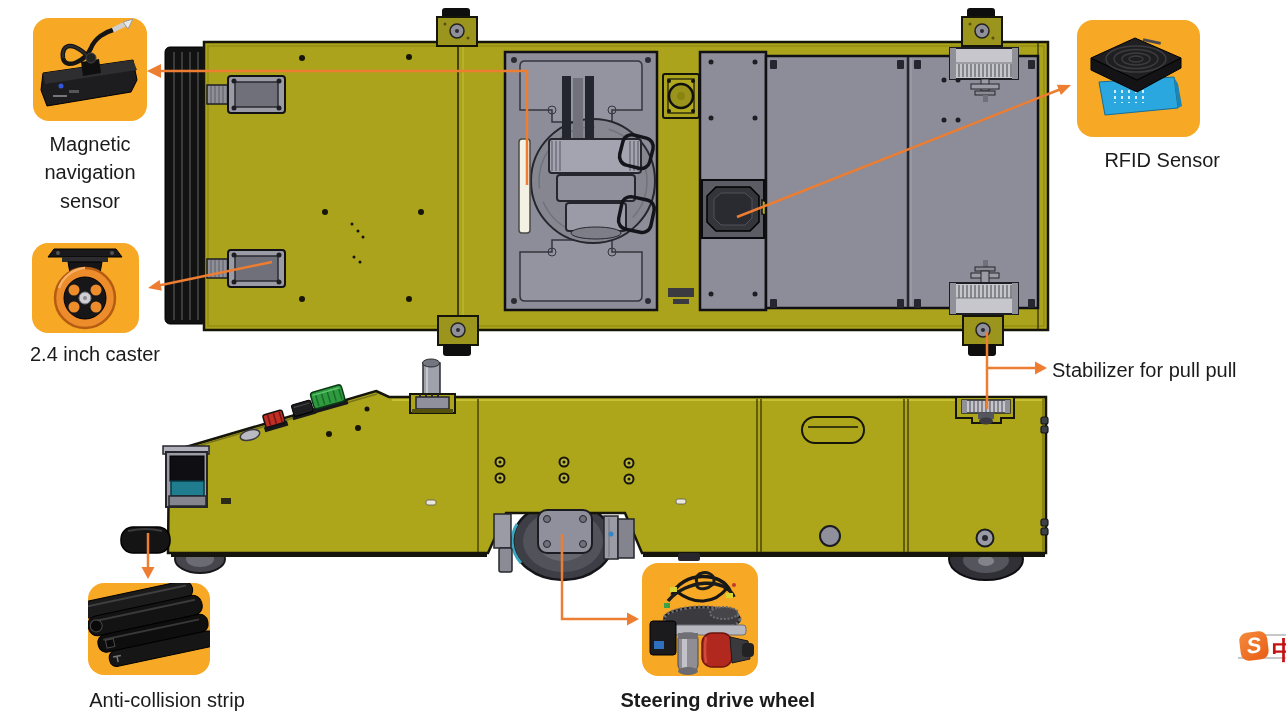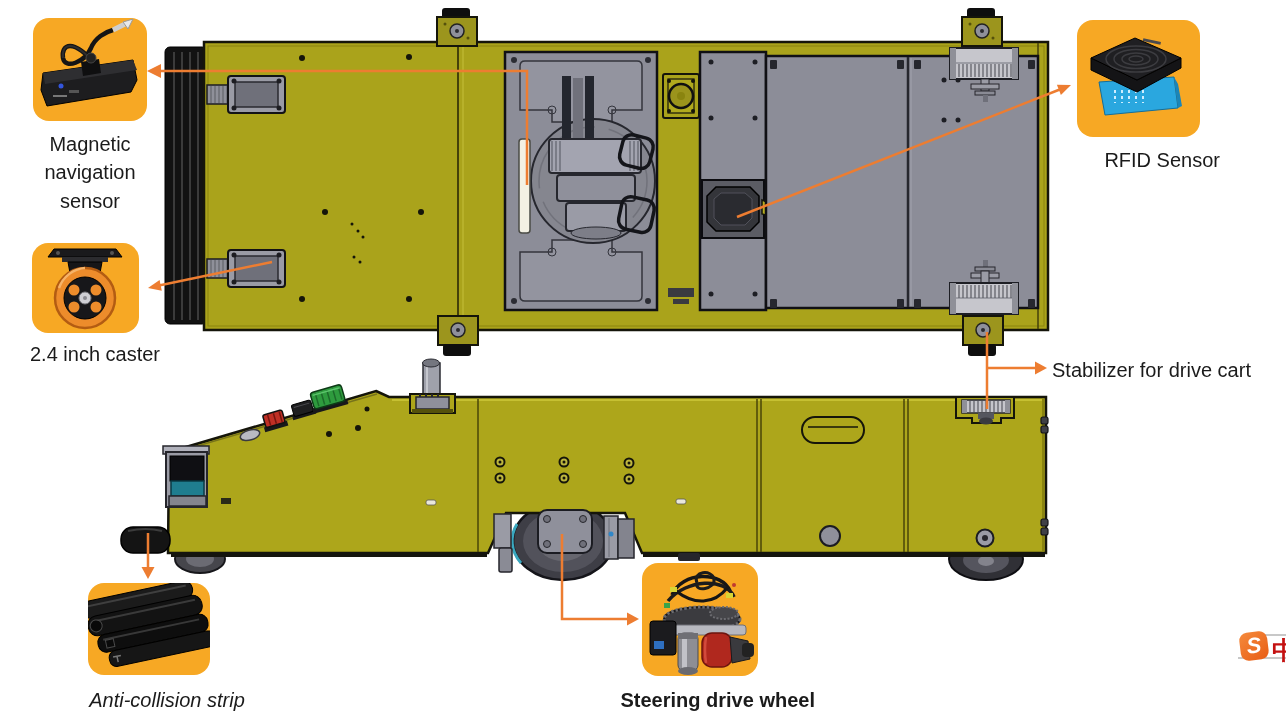--- a/index.html
+++ b/index.html
@@ -10,21 +10,21 @@
   .box-magnetic{left:33px;top:18px;width:114px;height:103px;}
   .box-rfid{left:1077px;top:20px;width:123px;height:117px;}
   .box-caster{left:32px;top:243px;width:107px;height:90px;}
   .box-anticollision{left:88px;top:583px;width:122px;height:92px;}
   .box-steering{left:642px;top:563px;width:116px;height:113px;}
   .label{position:absolute;color:#1b1b1b;font-size:20px;line-height:1.42;}
   .lbl-magnetic{left:15px;top:130px;width:150px;text-align:center;}
   .lbl-rfid{left:1060px;top:146px;width:160px;text-align:right;}
   .lbl-caster{left:0px;top:340px;width:190px;text-align:center;}
   .lbl-stabilizer{left:1052px;top:356px;width:234px;text-align:left;}
-  .lbl-anticollision{left:62px;top:686px;width:210px;text-align:center;font-style:italic;}
+  .lbl-anticollision{left:62px;top:686px;width:210px;text-align:center;}
   .lbl-steering{left:595px;top:686px;width:220px;text-align:right;font-weight:600;}
   .watermark{position:absolute;left:1236px;top:626px;width:50px;height:50px;}
   .wm-square{position:absolute;left:4px;top:6px;width:28px;height:28px;border-radius:8px;
              background:linear-gradient(145deg,#f58a3c,#e85d15);transform:rotate(-7deg);
              color:#fff;font-weight:bold;font-style:italic;font-size:22px;text-align:center;line-height:27px;}
   .wm-cjk{position:absolute;left:36px;top:8px;color:#c41111;font-size:25px;font-weight:bold;}
 </style>
 </head>
 <body>
 
@@ -443,21 +443,21 @@
       <rect x="60" y="70" width="30" height="34" rx="10" fill="#B0281E" stroke="#6e140e" stroke-width="1.5"></rect>
       <path d="M64,74 q-2,13 0,26" stroke="#d24a3c" stroke-width="2.5" fill="none"></path>
       <polygon points="88,74 106,78 108,96 90,100" fill="#3a3a3e" stroke="#1a1a1d"></polygon>
       <rect x="100" y="80" width="12" height="14" rx="4" fill="#222"></rect>
     </svg>
   </div>
 
   <div class="label lbl-magnetic">Magnetic navigation sensor</div>
   <div class="label lbl-rfid">RFID Sensor</div>
   <div class="label lbl-caster">2.4 inch caster</div>
-  <div class="label lbl-stabilizer">Stabilizer for drive cart</div>
+  <div class="label lbl-stabilizer">Stabilizer for pull pull</div>
   <div class="label lbl-anticollision">Anti-collision strip</div>
   <div class="label lbl-steering">Steering drive wheel</div>
 
   <div class="watermark">
     <div class="wm-square">
       <span>S</span>
     </div>
     <span class="wm-cjk">中</span>
   </div>
 

